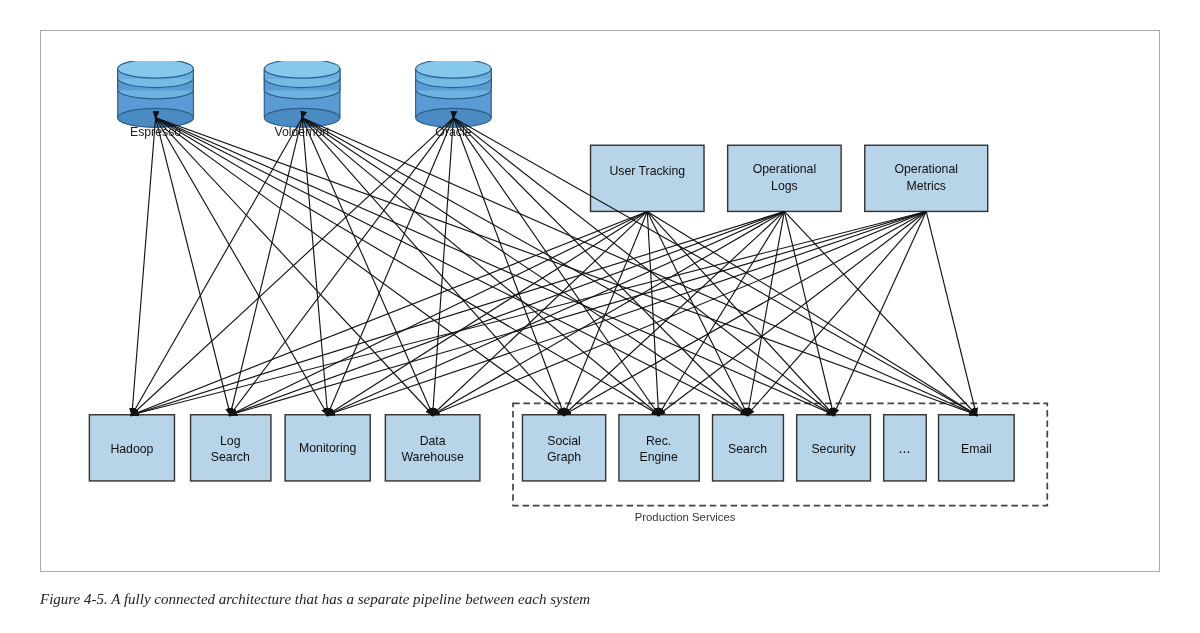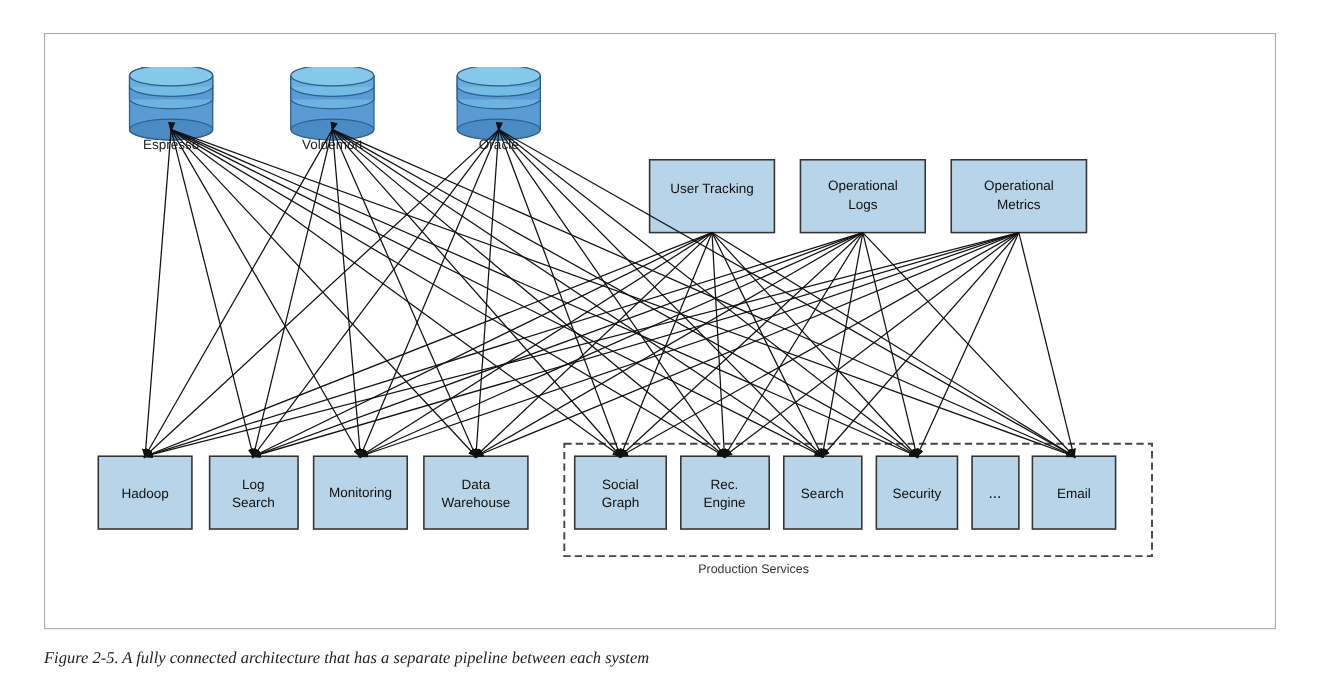--- a/index.html
+++ b/index.html
@@ -234,13 +234,13 @@
       <line x1="915" y1="145" x2="632" y2="360" stroke="#111" stroke-width="1.2" marker-end="url(#arr)"></line>
       <line x1="915" y1="145" x2="726" y2="360" stroke="#111" stroke-width="1.2" marker-end="url(#arr)"></line>
       <line x1="915" y1="145" x2="817" y2="360" stroke="#111" stroke-width="1.2" marker-end="url(#arr)"></line>
       <line x1="915" y1="145" x2="968" y2="360" stroke="#111" stroke-width="1.2" marker-end="url(#arr)"></line>
 
     </svg>
 
   </div>
 </div>
 
-<p class="caption">Figure 2-5. A fully connected architecture that has a separate pipeline between each system</p>
+<p class="caption">Figure 4-5. A fully connected architecture that has a separate pipeline between each system</p>
 
 </body></html>

